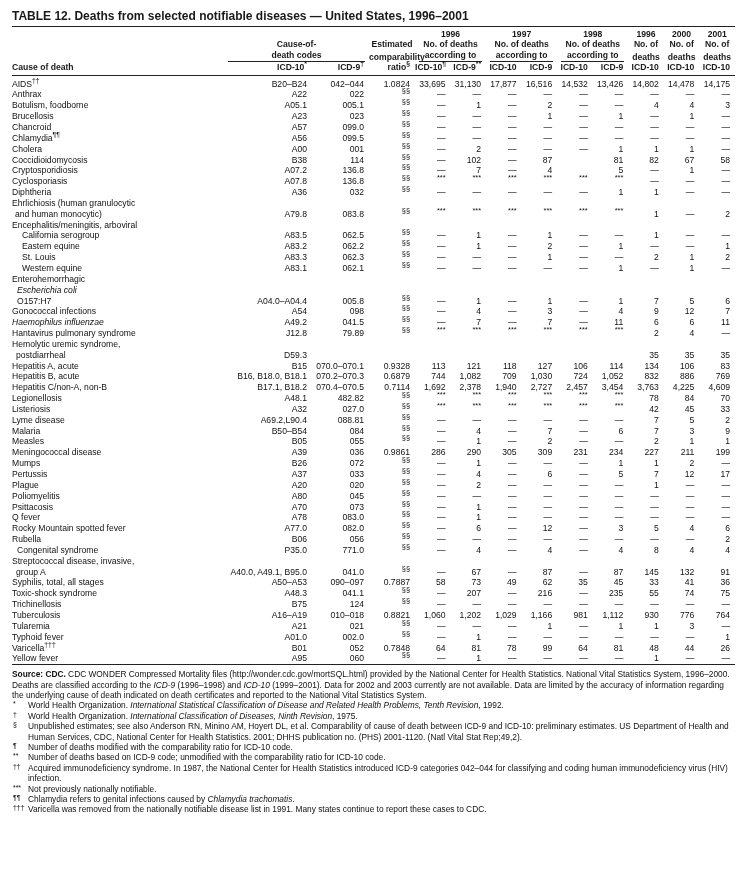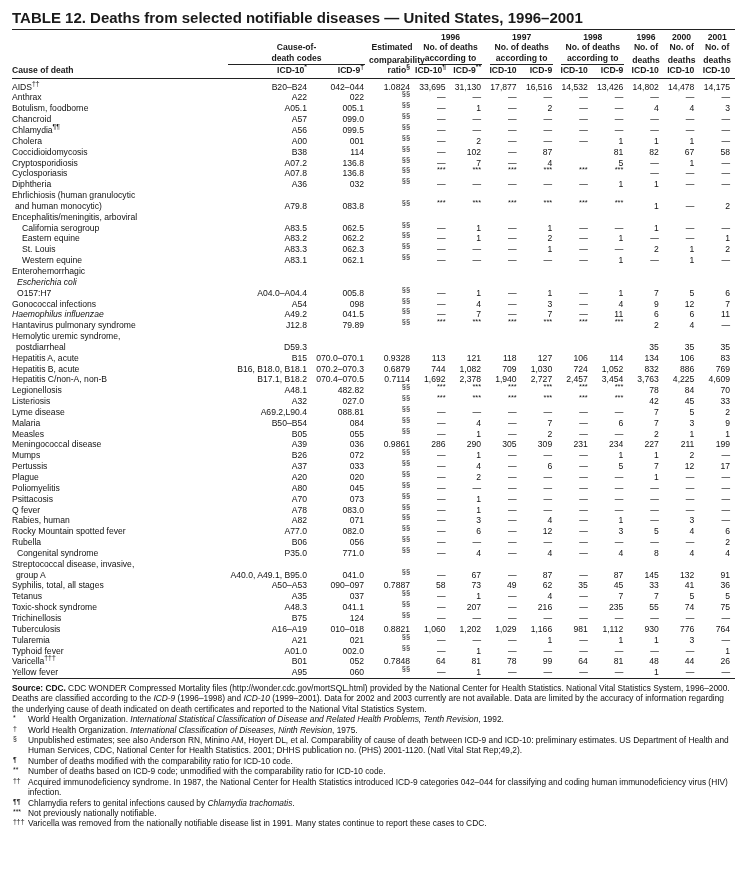--- a/index.html
+++ b/index.html
@@ -1,18 +1,18 @@
 <!DOCTYPE html>
 <html><head>
 <meta charset="utf-8">
 <style>
   html,body{margin:0;padding:0;background:#fff;}
   body{width:747px;height:893px;color:#1a1a1a;font-family:"Liberation Sans",sans-serif;overflow:hidden;}
   .page{padding:7px 12px 0 12px;}
-  .title{font-size:15px;font-weight:700;letter-spacing:0;padding:2px 0 3px 0;border-bottom:1.3px solid #222;}
+  .title{font-size:12px;font-weight:700;letter-spacing:0;padding:2px 0 3px 0;border-bottom:1.3px solid #222;}
   table{width:723px;border-collapse:collapse;table-layout:fixed;border-bottom:1.1px solid #222;}
   thead th{font-size:8.6px;font-weight:700;vertical-align:bottom;padding:0;line-height:10.4px;white-space:nowrap;}
   th.yr{text-align:center;padding-top:2px;}
   th.grp{text-align:center;}
   th.grp .u{border-bottom:1px solid #222;padding:0 2px 1px 2px;margin:0 4px;}
   th.h-cause{text-align:left;padding-bottom:2px;}
   th.h-num{text-align:right;padding:0 5px 2px 0;}
   thead tr.hdr-last th{border-bottom:1.1px solid #222;}
   tbody td{font-size:8.6px;line-height:10.85px;padding:0;vertical-align:bottom;white-space:nowrap;color:#111;}
   tbody tr:first-child td{padding-top:3px;}
@@ -145,20 +145,35 @@
           <td class="num">1</td>
           <td class="num">—</td>
           <td class="num">2</td>
           <td class="num">—</td>
           <td class="num">—</td>
           <td class="num">4</td>
           <td class="num">4</td>
           <td class="num">3</td>
         </tr>
         <tr>
+          <td class="lbl"><span>Brucellosis</span></td>
+          <td class="num">A23</td>
+          <td class="num">023</td>
+          <td class="num"><span class="raise">§§</span></td>
+          <td class="num">—</td>
+          <td class="num">—</td>
+          <td class="num">—</td>
+          <td class="num">1</td>
+          <td class="num">—</td>
+          <td class="num">1</td>
+          <td class="num">—</td>
+          <td class="num">1</td>
+          <td class="num">—</td>
+        </tr>
+        <tr>
           <td class="lbl"><span>Chancroid</span></td>
           <td class="num">A57</td>
           <td class="num">099.0</td>
           <td class="num"><span class="raise">§§</span></td>
           <td class="num">—</td>
           <td class="num">—</td>
           <td class="num">—</td>
           <td class="num">—</td>
           <td class="num">—</td>
           <td class="num">—</td>
@@ -700,35 +715,20 @@
           <td class="num">1</td>
           <td class="num">—</td>
           <td class="num">—</td>
           <td class="num">—</td>
           <td class="num">—</td>
           <td class="num">—</td>
           <td class="num">—</td>
           <td class="num">—</td>
         </tr>
         <tr>
-          <td class="lbl"><span>Rabies, human</span></td>
-          <td class="num">A82</td>
-          <td class="num">071</td>
-          <td class="num"><span class="raise">§§</span></td>
-          <td class="num">—</td>
-          <td class="num">3</td>
-          <td class="num">—</td>
-          <td class="num">4</td>
-          <td class="num">—</td>
-          <td class="num">1</td>
-          <td class="num">—</td>
-          <td class="num">3</td>
-          <td class="num">—</td>
-        </tr>
-        <tr>
           <td class="lbl"><span>Rocky Mountain spotted fever</span></td>
           <td class="num">A77.0</td>
           <td class="num">082.0</td>
           <td class="num"><span class="raise">§§</span></td>
           <td class="num">—</td>
           <td class="num">6</td>
           <td class="num">—</td>
           <td class="num">12</td>
           <td class="num">—</td>
           <td class="num">3</td>
@@ -805,35 +805,20 @@
           <td class="num">73</td>
           <td class="num">49</td>
           <td class="num">62</td>
           <td class="num">35</td>
           <td class="num">45</td>
           <td class="num">33</td>
           <td class="num">41</td>
           <td class="num">36</td>
         </tr>
         <tr>
-          <td class="lbl"><span>Tetanus</span></td>
-          <td class="num">A35</td>
-          <td class="num">037</td>
-          <td class="num"><span class="raise">§§</span></td>
-          <td class="num">—</td>
-          <td class="num">1</td>
-          <td class="num">—</td>
-          <td class="num">4</td>
-          <td class="num">—</td>
-          <td class="num">7</td>
-          <td class="num">7</td>
-          <td class="num">5</td>
-          <td class="num">5</td>
-        </tr>
-        <tr>
           <td class="lbl"><span>Toxic-shock syndrome</span></td>
           <td class="num">A48.3</td>
           <td class="num">041.1</td>
           <td class="num"><span class="raise">§§</span></td>
           <td class="num">—</td>
           <td class="num">207</td>
           <td class="num">—</td>
           <td class="num">216</td>
           <td class="num">—</td>
           <td class="num">235</td>
@@ -935,17 +920,17 @@
   </table>
 
   <div class="footnotes">
       <div class="fn src"><b>Source: CDC.</b><span> CDC WONDER Compressed Mortality files (http://wonder.cdc.gov/mortSQL.html) provided by the National Center for Health Statistics. National Vital Statistics System, 1996–2000. Deaths are classified according to the </span><i>ICD-9</i><span> (1996–1998) and </span><i>ICD-10</i><span> (1999–2001).  Data for 2002 and 2003 currently are not available. Data are limited by the accuracy of information regarding the underlying cause of death indicated on death certificates and reported to the National Vital Statistics System.</span></div>
       <div class="fn"><span class="mk">*</span><span>World Health Organization. </span><i>International Statistical Classification of Disease and Related Health Problems, Tenth Revision</i><span>, 1992.</span></div>
       <div class="fn"><span class="mk">†</span><span>World Health Organization. </span><i>International Classification of Diseases, Ninth Revision</i><span>, 1975.</span></div>
       <div class="fn"><span class="mk">§</span><span>Unpublished estimates; see also Anderson RN, Minino AM, Hoyert DL, et al. Comparability of cause of death between ICD-9 and ICD-10: preliminary estimates. US Department of Health and Human Services, CDC, National Center for Health Statistics. 2001; DHHS publication no. (PHS) 2001-1120. (Natl Vital Stat Rep;49,2).</span></div>
       <div class="fn"><span class="mk">¶</span><span>Number of deaths modified with the comparability ratio for ICD-10 code.</span></div>
       <div class="fn"><span class="mk">**</span><span>Number of deaths based on ICD-9 code; unmodified with the comparability ratio for ICD-10 code.</span></div>
       <div class="fn"><span class="mk">††</span><span>Acquired immunodeficiency syndrome. In 1987, the National Center for Health Statistics introduced ICD-9 categories 042–044 for classifying and coding human immunodeficiency virus (HIV) infection.</span></div>
+      <div class="fn"><span class="mk">***</span><span>Not previously nationally notifiable.</span></div>
       <div class="fn"><span class="mk">¶¶</span><span>Chlamydia refers to genital infections caused by </span><i>Chlamydia trachomatis</i><span>.</span></div>
-      <div class="fn"><span class="mk">***</span><span>Not previously nationally notifiable.</span></div>
       <div class="fn"><span class="mk">†††</span><span>Varicella was removed from the nationally notifiable disease list in 1991. Many states continue to report these cases to CDC.</span></div>
     </div>
 </div>
 
 </body></html>

